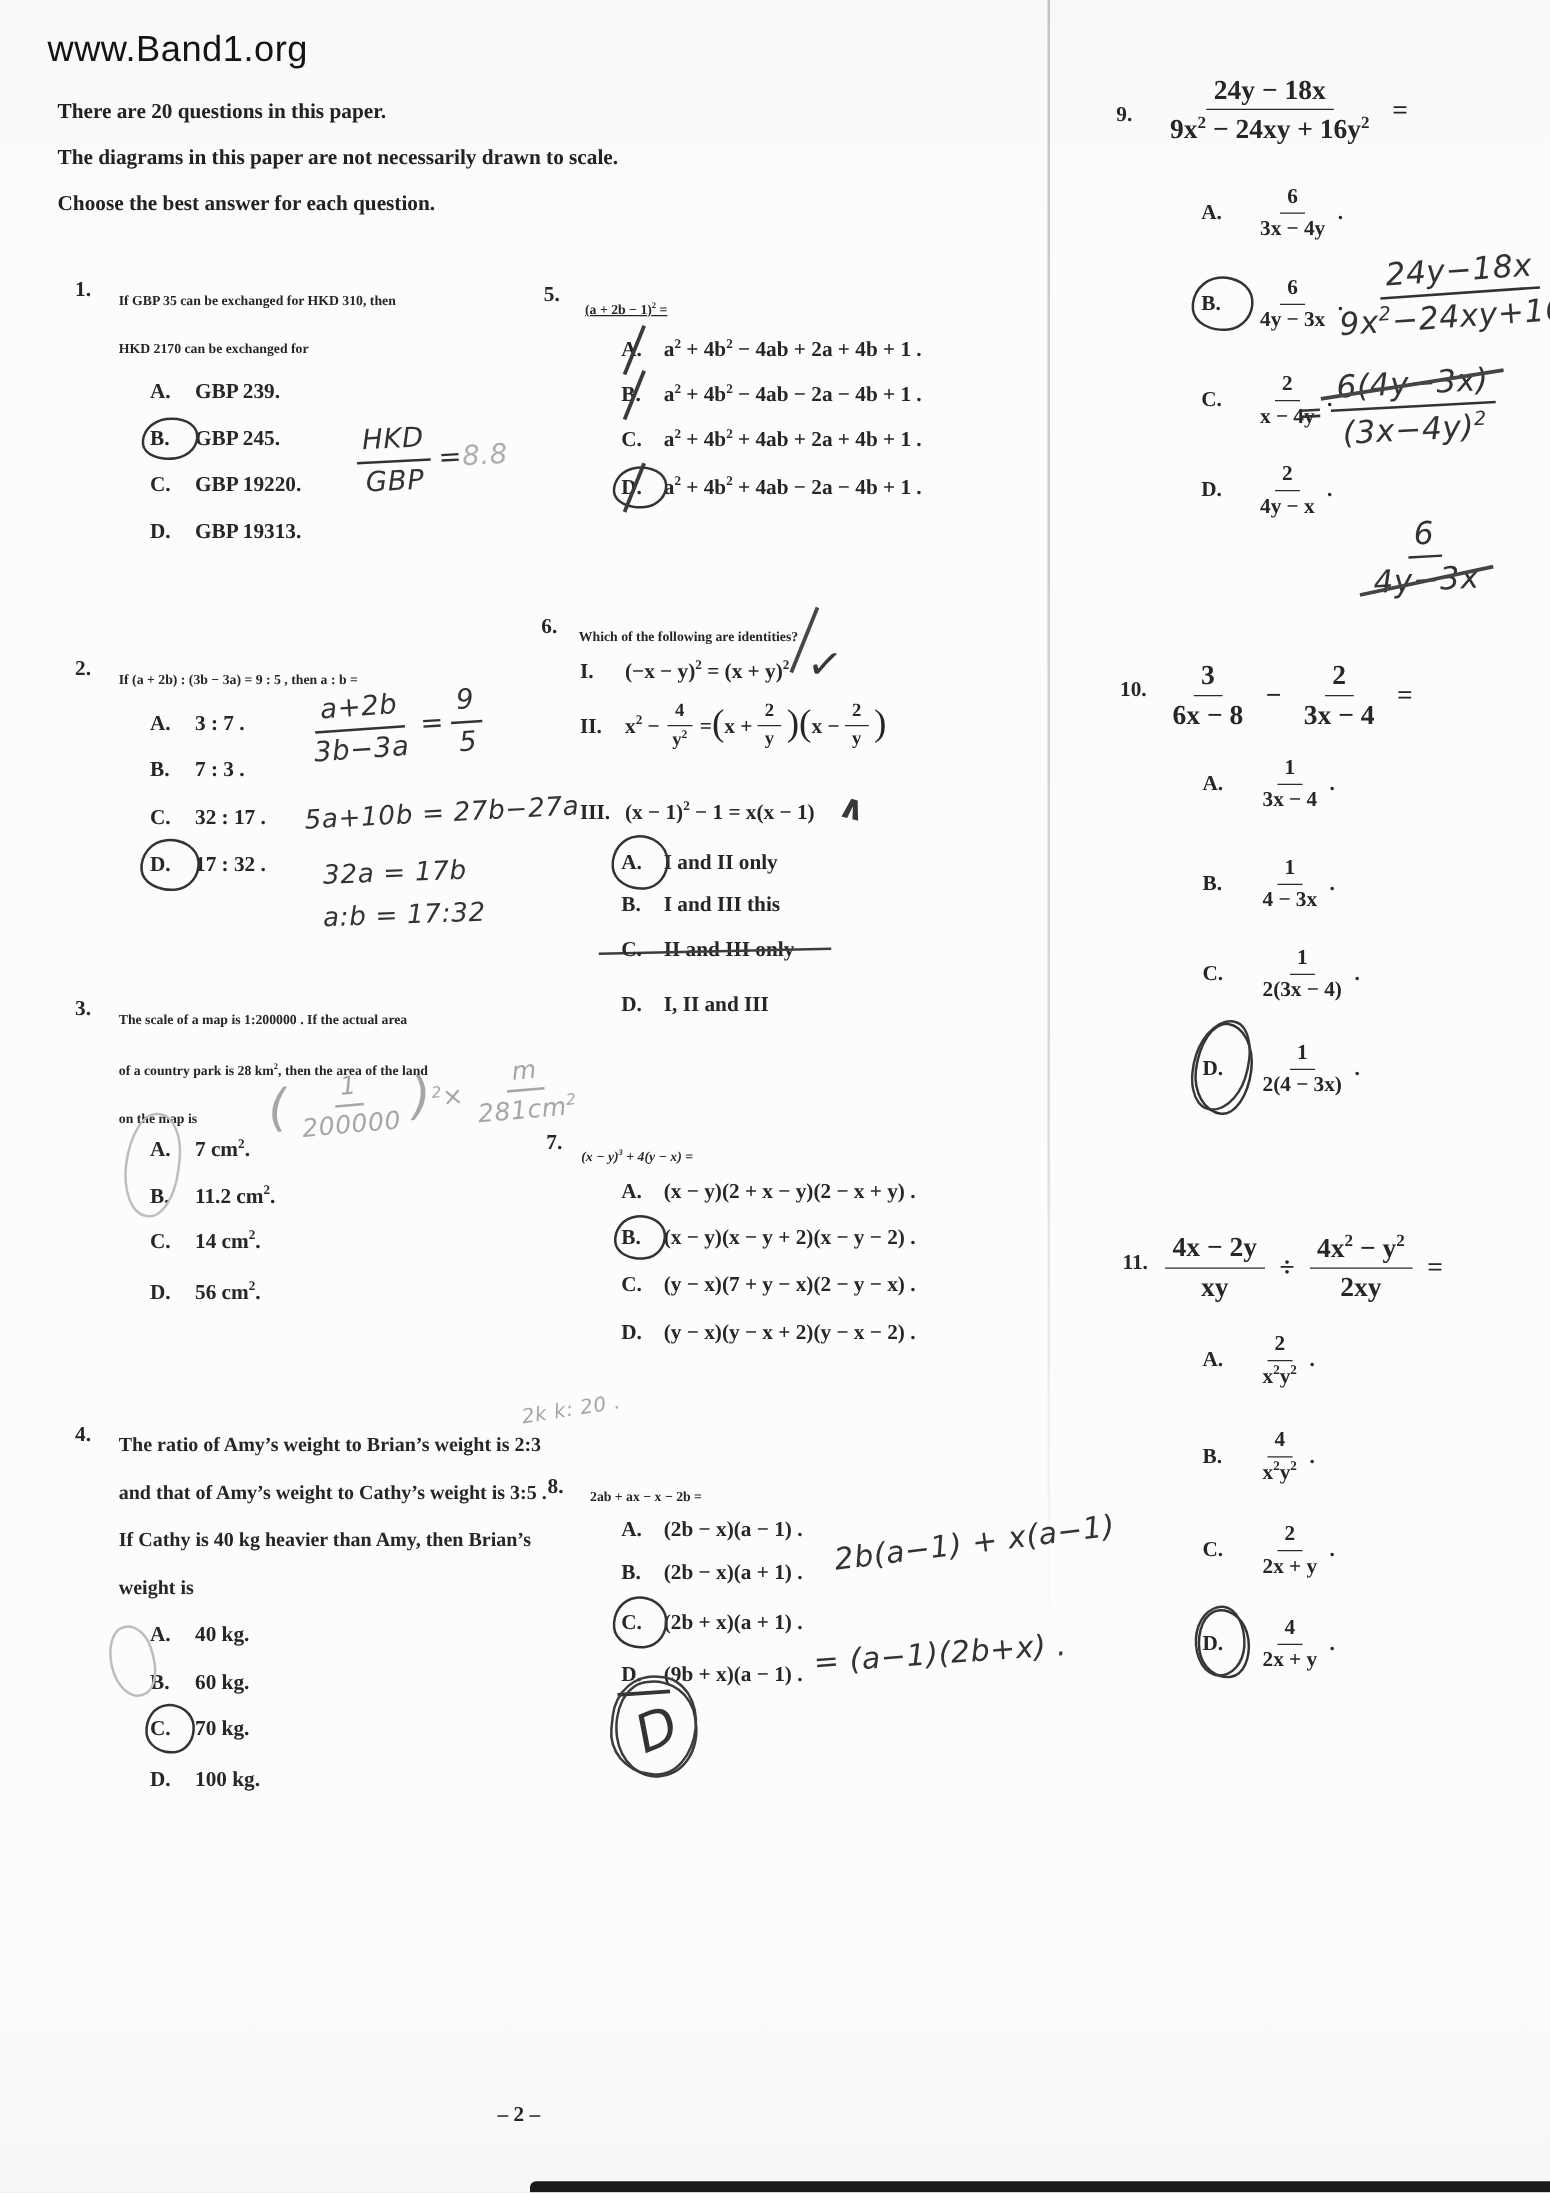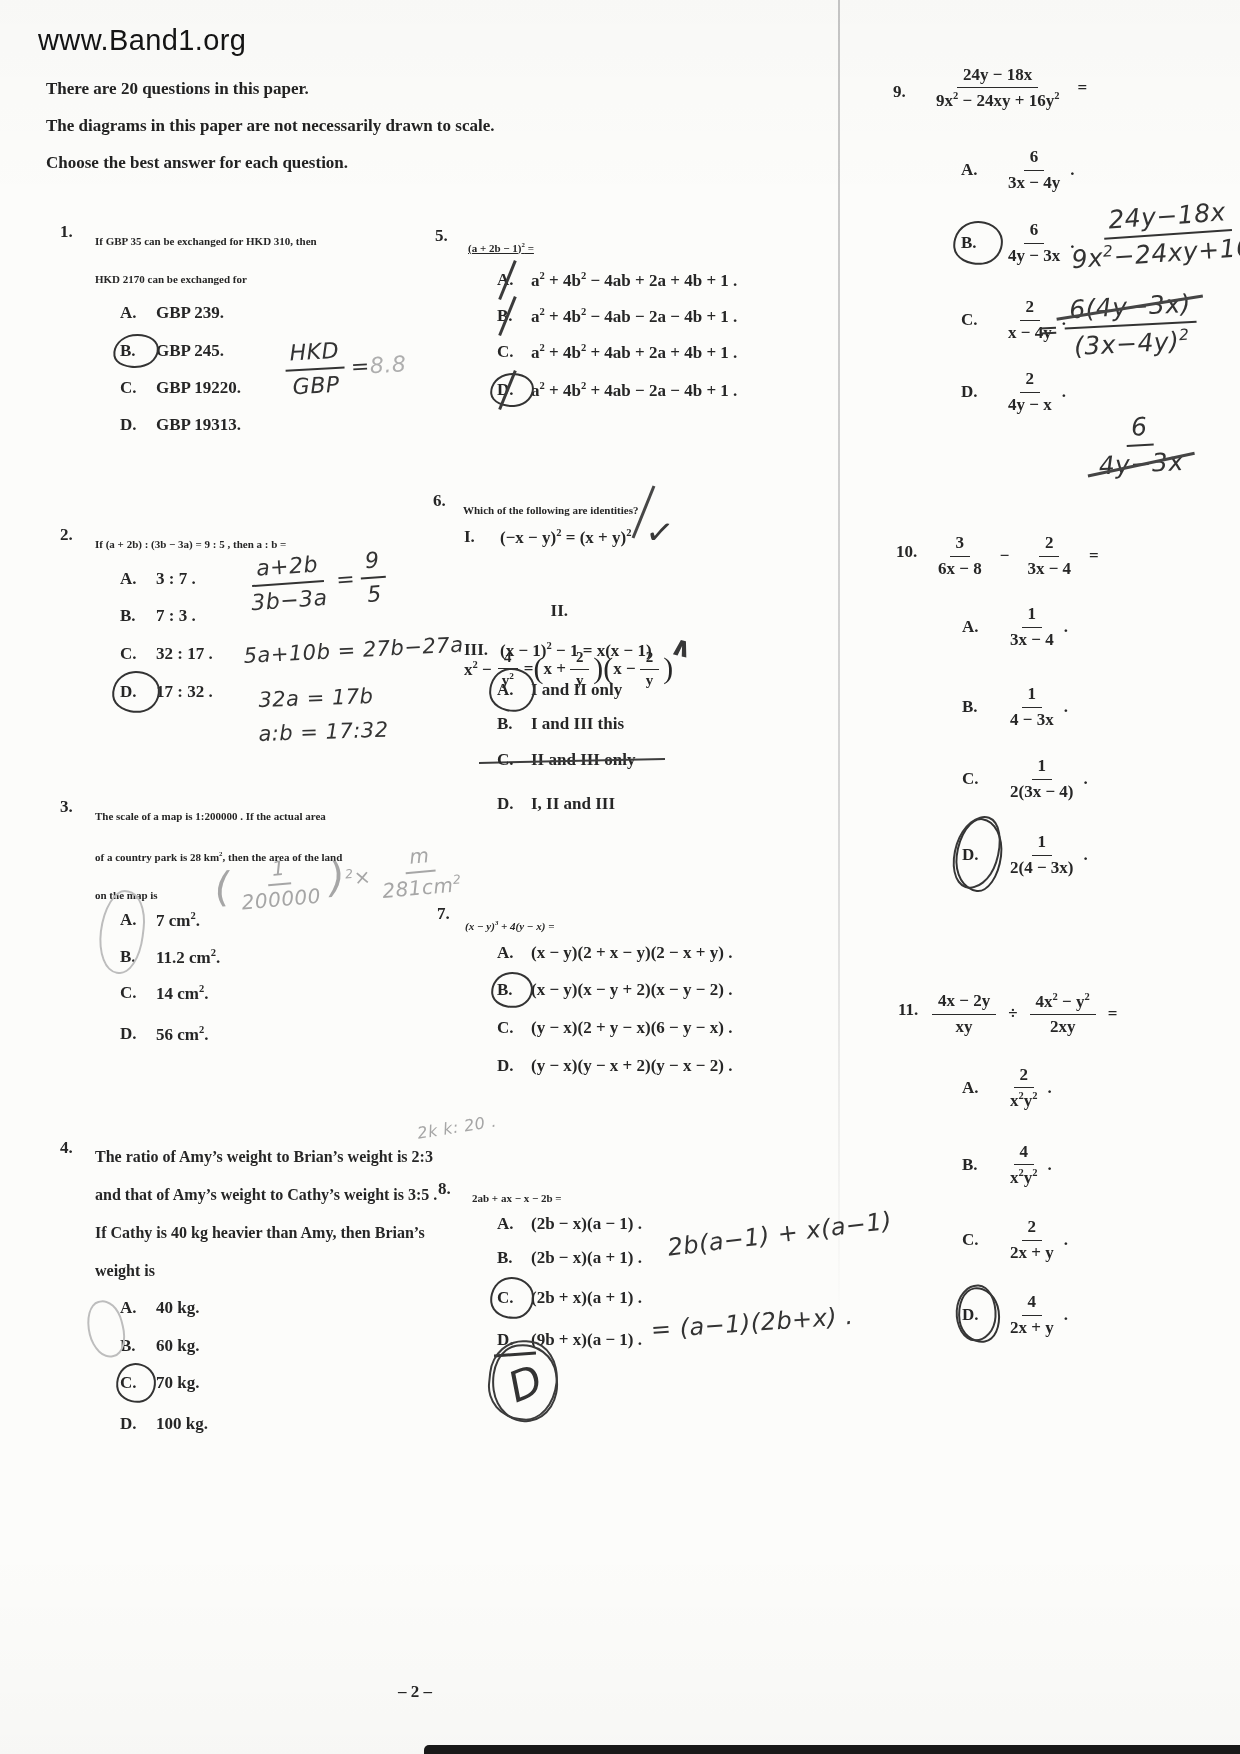--- a/index.html
+++ b/index.html
@@ -5,21 +5,21 @@
   *{margin:0;padding:0;box-sizing:border-box;}
   html,body{background:#e9e9e9;}
   .page{position:relative;width:1240px;height:1754px;margin:0 auto;background:#fcfcfa;overflow:hidden;
         font-family:"Liberation Serif",serif;color:#262626;}
   .site{position:absolute;left:38px;top:24px;font-family:"Liberation Sans",sans-serif;font-size:29px;
         font-weight:500;color:#141414;letter-spacing:.4px;}
   .instr{position:absolute;left:46px;top:70px;font-size:17px;font-weight:700;line-height:37px;color:#222;}
   .qwrap{position:absolute;left:0;top:0;width:0;height:0;}
   .q-num{position:absolute;font-size:17px;font-weight:600;white-space:nowrap;}
   .stem{position:absolute;font-size:11px;font-weight:600;line-height:38px;white-space:nowrap;}
-  .stem-row{position:absolute;display:flex;align-items:center;gap:8px;font-size:17px;font-weight:600;height:76px;white-space:nowrap;}
+  .stem-row{position:absolute;display:flex;align-items:center;gap:8px;font-size:22px;font-weight:600;height:76px;white-space:nowrap;}
   .opt,.item{position:absolute;display:flex;align-items:center;font-size:17px;font-weight:600;white-space:nowrap;}
   .letter{position:relative;flex:0 0 auto;display:flex;align-items:center;height:100%;}
   .obody{display:flex;align-items:center;white-space:nowrap;}
   sup{font-size:62%;}
   .frac{display:inline-flex;flex-direction:column;align-items:center;text-align:center;margin:0 4px;line-height:1.3;}
   .frac .num{padding:0 6px 1px;border-bottom:1.7px solid #2a2a2a;position:relative;}
   .frac .den{padding:1px 6px 0;position:relative;}
   .item .frac{font-size:88%;}
   .par{font-size:175%;font-weight:400;line-height:1;transform:translateY(-2px);}
   .mark-circle{position:absolute;border:2.6px solid #333;border-radius:48% 52% 45% 55% / 55% 48% 52% 45%;}
@@ -259,21 +259,21 @@
     <div class="qwrap">
       <div class="q-num" style="left: 433px; top: 491px;">6.</div>
       <div class="stem" style="left: 463px; top: 491px;"><span class="t">Which of the following are identities?</span></div>
       <div class="item" style="left: 464px; top: 517px; height: 40px;">
         <span class="letter" style="width: 36px;">I.</span>
         <span class="obody">
           <span class="t">(−x − y)<sup>2</sup> = (x + y)<sup>2</sup></span>
         </span>
         <span class="mk-check">✓</span>
       </div>
-      <div class="item" style="left: 464px; top: 574px; height: 74px; flex-direction: column;">
+      <div class="item" style="left: 464px; top: 544px; height: 74px;">
         <span class="letter" style="width: 36px;">II.</span>
         <span class="obody">
           <span class="t">x<sup>2</sup> − </span>
           <span class="frac">
             <span class="num">4</span>
             <span class="den">y<sup>2</sup></span>
           </span>
           <span class="t"> = </span>
           <span class="par">(</span>
           <span class="t">x + </span>
@@ -351,21 +351,21 @@
         </span>
         <span class="obody">
           <span class="t">(x − y)(x − y + 2)(x − y − 2) .</span>
         </span>
       </div>
       <div class="opt" style="left: 497px; top: 1008px; height: 40px;">
         <span class="letter" style="width: 34px;">
           <span>C.</span>
         </span>
         <span class="obody">
-          <span class="t">(y − x)(2 + y − x)(6 − y − x) .</span>
+          <span class="t">(y − x)(7 + y − x)(2 − y − x) .</span>
         </span>
       </div>
       <div class="opt" style="left: 497px; top: 1046px; height: 40px;">
         <span class="letter" style="width: 34px;">
           <span>D.</span>
         </span>
         <span class="obody">
           <span class="t">(y − x)(y − x + 2)(y − x − 2) .</span>
         </span>
       </div>

